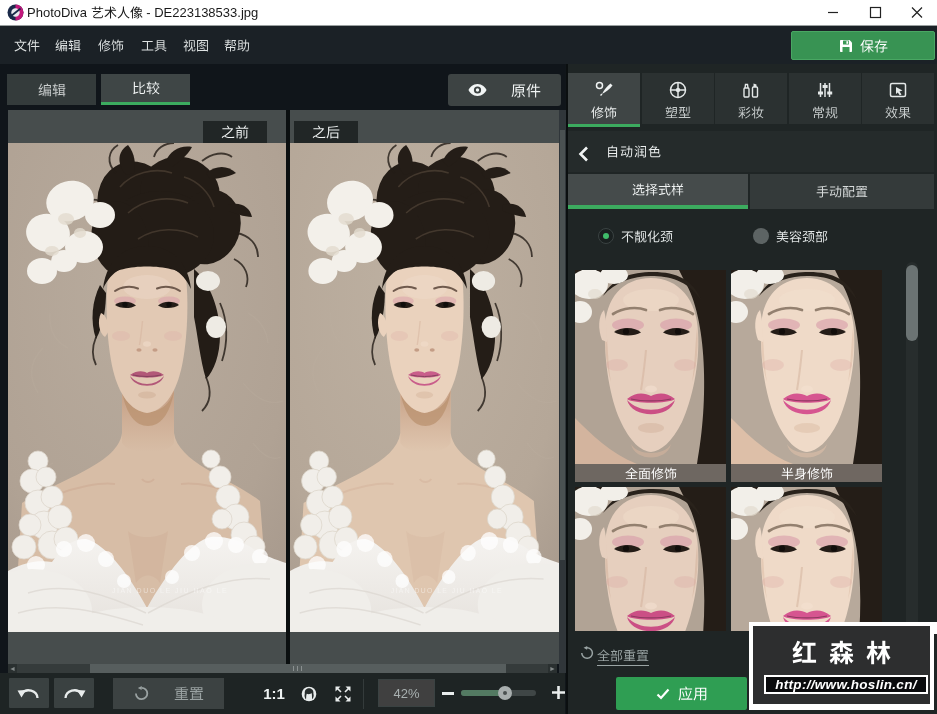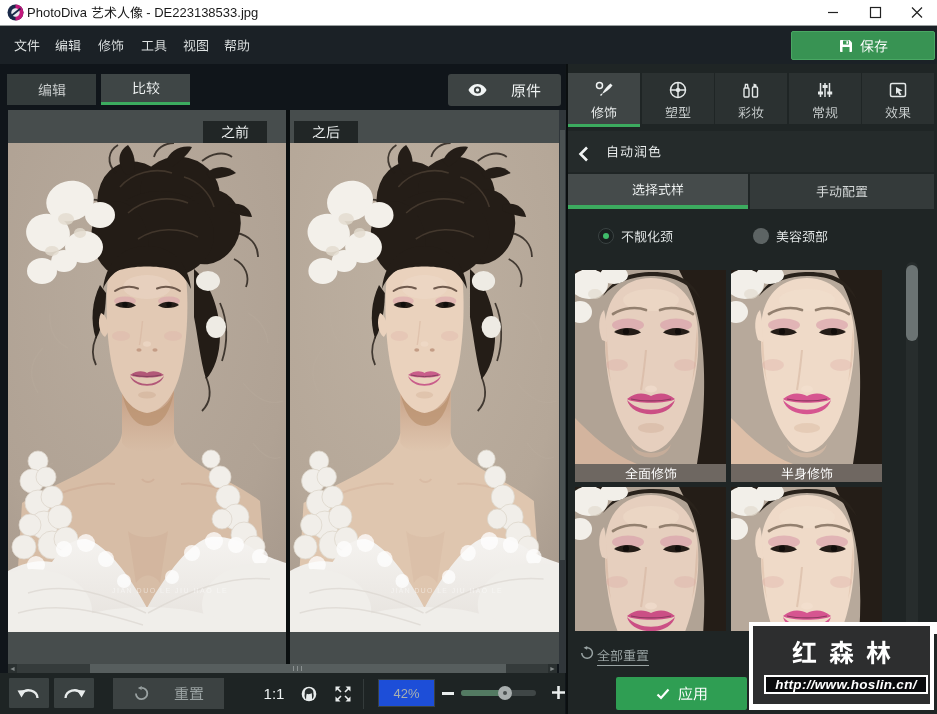--- a/index.html
+++ b/index.html
@@ -524,38 +524,38 @@
 <svg width="15" height="15" viewBox="0 0 15 15">
       <path d="M7.5 1.8 A5.7 5.7 0 1 1 1.9 7.5" stroke="#9aa2a2" stroke-width="1.8" fill="none"></path>
       <path d="M7.8 0 L3.8 1.9 L7.6 4 Z" fill="#9aa2a2"></path>
     </svg>
 <span style="display:inline-block;width:25px"></span>
     <svg width="30.0" height="15" viewBox="0 0 2000 1000" fill="#9aa2a2" style="display:inline-block;vertical-align:middle;overflow:visible">
       <use href="#c91cd" transform="translate(0 880) scale(1 -1)"></use>
       <use href="#c7f6e" transform="translate(1000 880) scale(1 -1)"></use>
     </svg>
   </div>
-<div class="a ct" style="left:258px;top:673px;width:32px;height:41px;color:#eef2f2;font-size:15px;font-weight:normal">1:1</div>
+<div class="a ct" style="left:258px;top:673px;width:32px;height:41px;color:#eef2f2;font-size:15px;font-weight:bold">1:1</div>
 <svg class="a" style="left:301px;top:686px" width="16" height="16" viewBox="0 0 16 16">
 <circle cx="8" cy="8" r="7.3" fill="#e9eded"></circle>
 <path d="M8 2.2 C5 2.2 3.4 4.6 3.8 7.4 C3 10 4 12.4 5 13.4 C5.4 11 5 9.4 5.8 7.8 C7.4 8.4 9.8 8.2 10.6 7 C11.2 8.8 10.8 11 11.2 13.2 C12.4 12 13.2 9.8 12.4 7.4 C12.8 4.6 11 2.2 8 2.2 Z" fill="#272d2d"></path>
 </svg>
 <svg class="a" style="left:334px;top:685px" width="18" height="18" viewBox="0 0 18 18">
 <g stroke="#e9eded" stroke-width="1.6" fill="none">
 <path d="M7 7 L2.5 2.5 M11 7 L15.5 2.5 M7 11 L2.5 15.5 M11 11 L15.5 15.5"></path>
 </g>
 <g fill="#e9eded">
 <path d="M1.5 1.5 L6.5 1.5 L1.5 6.5 Z"></path>
       <path d="M16.5 1.5 L16.5 6.5 L11.5 1.5 Z"></path>
 <path d="M1.5 16.5 L1.5 11.5 L6.5 16.5 Z"></path>
       <path d="M16.5 16.5 L11.5 16.5 L16.5 11.5 Z"></path>
 </g>
 </svg>
 <div class="a" style="left:363px;top:679px;width:1px;height:30px;background:#343b3b"></div>
-<div class="a ct" style="left:378px;top:679px;width:57px;height:28px;background:#1d4ed8;border:1px solid #3a4242;box-sizing:border-box;color:#a8b0b0;font-size:13px">42%</div>
+<div class="a ct" style="left:378px;top:679px;width:57px;height:28px;background:#404040;border:1px solid #3a4242;box-sizing:border-box;color:#a8b0b0;font-size:13px">42%</div>
 <div class="a" style="left:442px;top:692px;width:12px;height:3px;background:#e9eded"></div>
 <div class="a" style="left:461px;top:690px;width:75px;height:6px;background:#3f4646;border-radius:3px"></div>
 <div class="a" style="left:461px;top:690px;width:44px;height:6px;background:#537a62;border-radius:3px"></div>
 <div class="a" style="left:498px;top:686px;width:14px;height:14px;background:#a8aeae;border-radius:50%"></div>
 <div class="a" style="left:503px;top:691px;width:4px;height:4px;background:#4a5050;border-radius:50%"></div>
 <svg class="a" style="left:552px;top:686px" width="13" height="13" viewBox="0 0 13 13">
     <path d="M6.5 0 V13 M0 6.5 H13" stroke="#e9eded" stroke-width="2.6"></path>
   </svg>
 <div class="a" style="left:566px;top:64px;width:371px;height:650px;background:#1f2525"></div>
 <div class="a" style="left:566px;top:64px;width:2px;height:650px;background:#0b0f10"></div>

